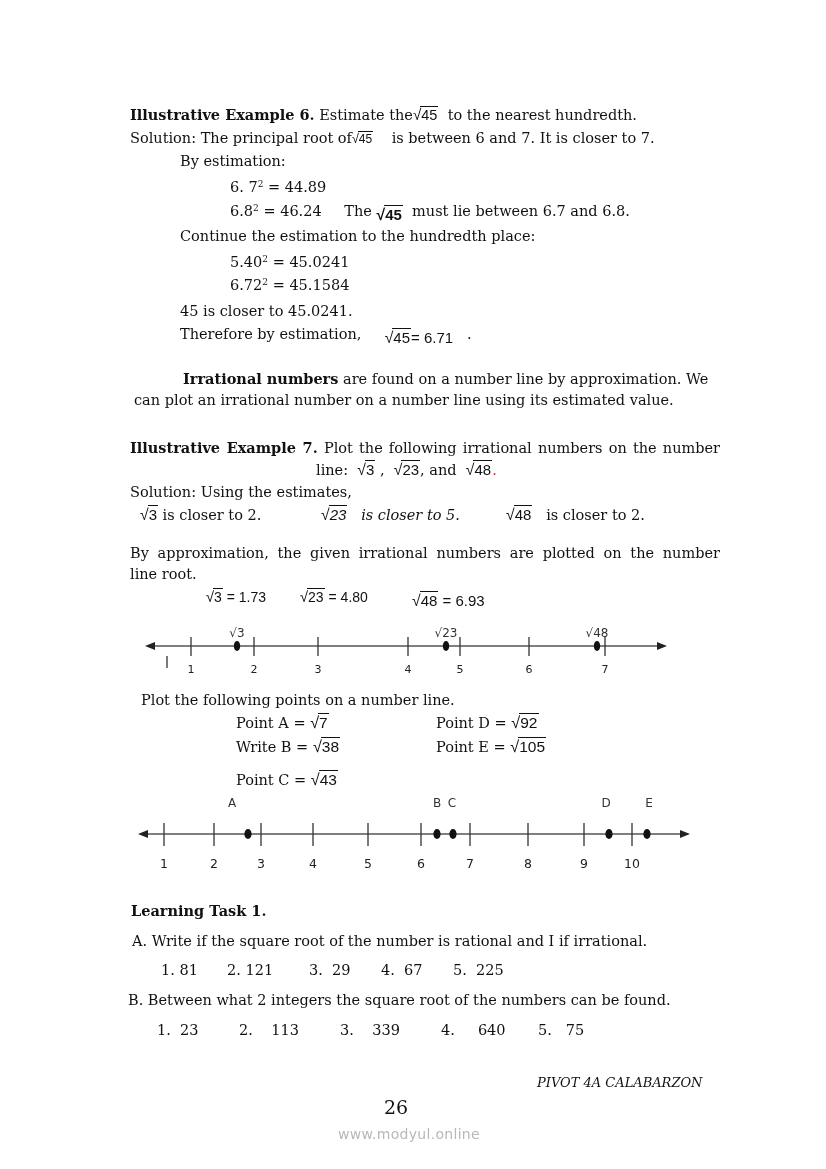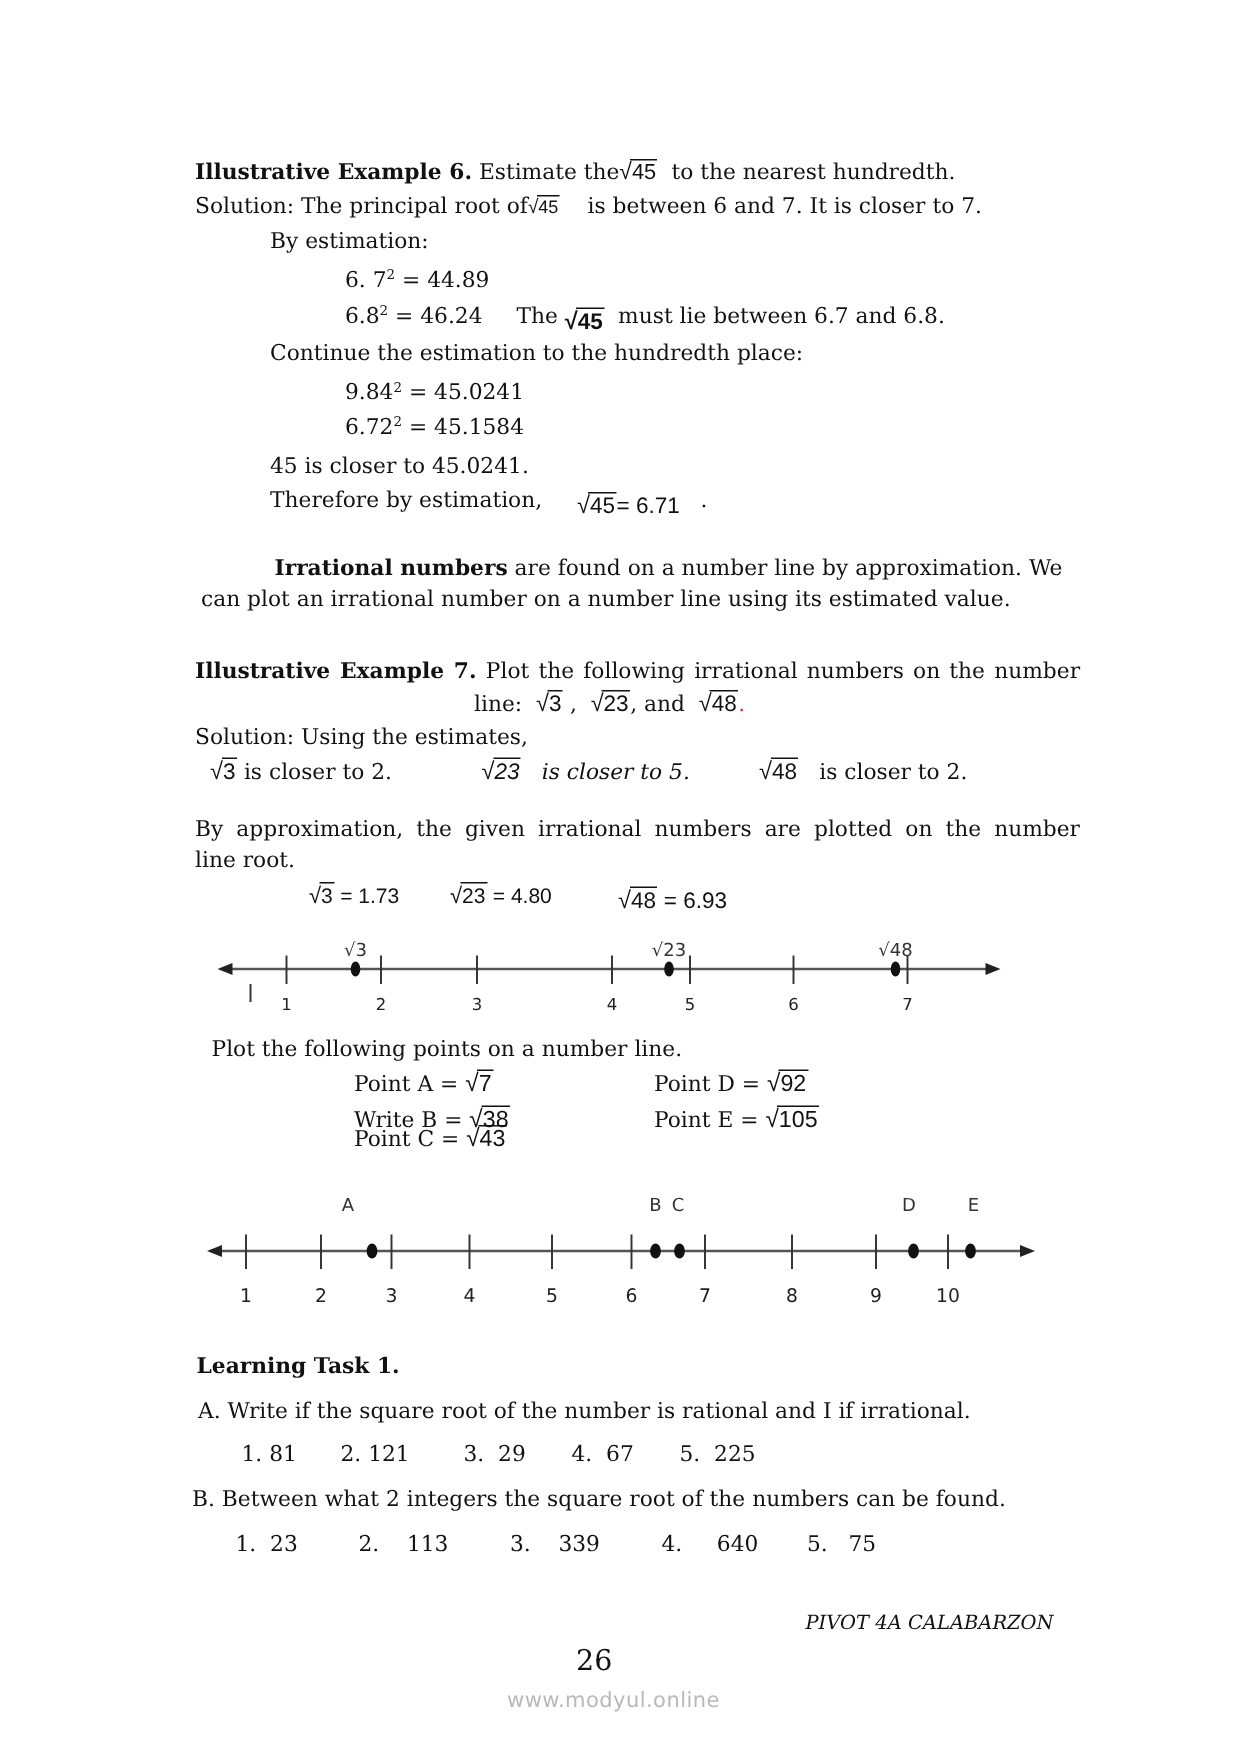--- a/index.html
+++ b/index.html
@@ -40,21 +40,21 @@
 <div class="abs t" style="left:230px; top:199px;">
   <span>6.8</span><sup class="s">2</sup> <span>= 46.24</span>
   <span style="display:inline-block; width:18px;"></span><span>The</span>
   <span class="rad" style="font-size:15px; position:relative; top:4px;font-weight:bold;"><span class="sym">√</span><span class="rc">45</span></span>
   &nbsp;<span>must lie between 6.7 and 6.8.</span>
 </div>
 
 <div class="abs t" style="left:180px; top:227px;">Continue the estimation to the hundredth place:</div>
 
 <div class="abs t" style="left:230px; top:250px;">
-  <span>9.84</span><sup class="s">2</sup> <span>= 45.0241</span>
+  <span>5.40</span><sup class="s">2</sup> <span>= 45.0241</span>
 </div>
 
 <div class="abs t" style="left:230px; top:273px;">
   <span>6.72</span><sup class="s">2</sup> <span>= 45.1584</span>
 </div>
 
 <div class="abs t" style="left:180px; top:302px;">45 is closer to 45.0241.</div>
 
 <div class="abs t" style="left:180px; top:325px;">
   <span>Therefore by estimation,</span>
@@ -136,21 +136,21 @@
   </svg>
 
 <div class="abs t" style="left:141px; top:691px;">Plot the following points on a number line.</div>
 
 <div class="abs t" style="left:236px; top:713px;">
   <span>Point A =</span>&nbsp;<span class="rad" style="font-size:15.5px;"><span class="sym">√</span><span class="rc">7</span></span>
 </div>
 <div class="abs t" style="left:236px; top:737px;">
   <span>Write B =</span>&nbsp;<span class="rad" style="font-size:15.5px;"><span class="sym">√</span><span class="rc">38</span></span>
 </div>
-<div class="abs t" style="left:236px; top:750px;">
+<div class="abs t" style="left:236px; top:770px;">
   <span>Point C =</span>&nbsp;<span class="rad" style="font-size:15.5px;"><span class="sym">√</span><span class="rc">43</span></span>
 </div>
 <div class="abs t" style="left:436px; top:713px;">
   <span>Point D =</span>&nbsp;<span class="rad" style="font-size:15.5px;"><span class="sym">√</span><span class="rc">92</span></span>
 </div>
 <div class="abs t" style="left:436px; top:737px;">
   <span>Point E =</span>&nbsp;<span class="rad" style="font-size:15.5px;"><span class="sym">√</span><span class="rc">105</span></span>
 </div>
 
 <svg class="abs" style="left:0; top:0;" width="826" height="1169" id="nl2">

